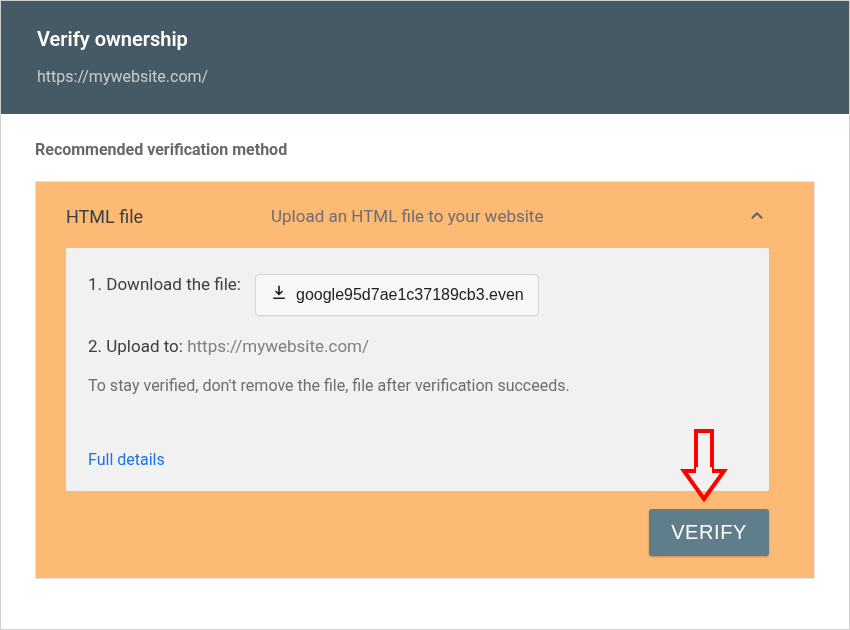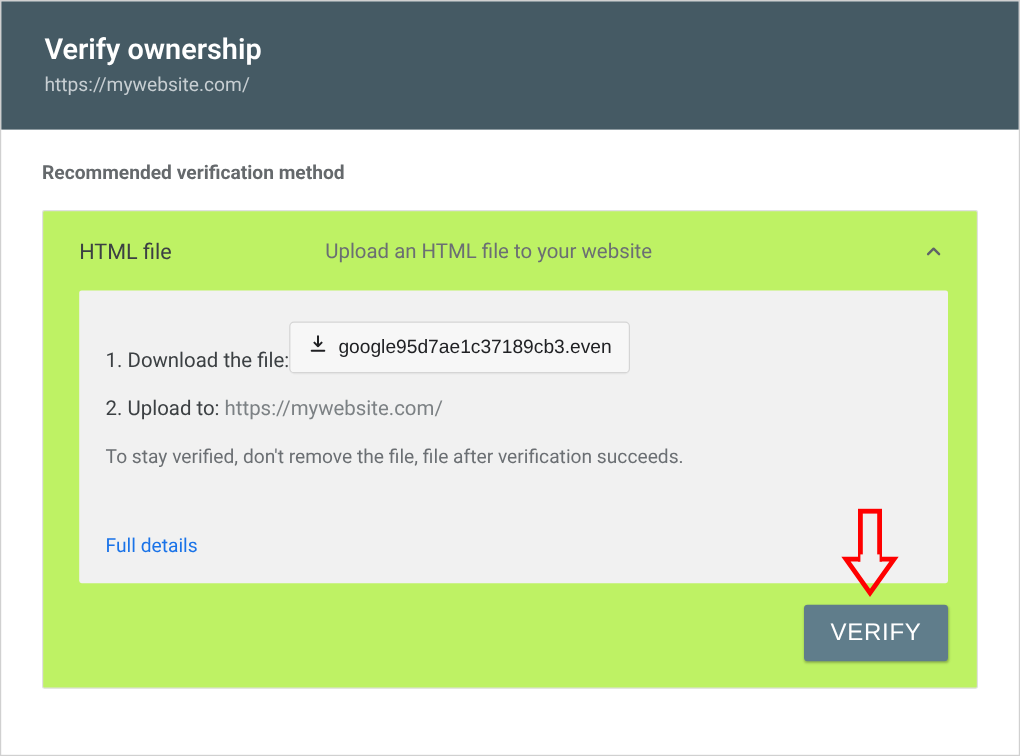--- a/index.html
+++ b/index.html
@@ -10,43 +10,43 @@
     height: 630px;
     overflow: hidden;
     border: 1px solid #d0d0d0;
   }
   .header {
     background: #455a64;
     color: #fff;
     padding: 26px 36px 28px 36px;
   }
   .header-title {
-    font-size: 24px;
+    font-size: 20px;
     font-weight: 600;
-    margin-bottom: 6px;
+    margin-bottom: 16px;
   }
   .header-subtitle {
     font-size: 16px;
     color: #c7ced2;
     font-weight: 400;
   }
   .content {
     padding: 26px 34px 0 34px;
   }
   .section-label {
     font-size: 16px;
     color: #65696c;
     margin-bottom: 22px;
     font-weight: bold;
   }
   .card {
     border: 1px solid #e0e0e0;
     border-radius: 2px;
-    background: #bef264;
-    padding: 22px 24px 22px 30px;
+    background: #fdba74;
+    padding: 22px 45px 22px 30px;
   }
   .card-header {
     display: flex;
     align-items: center;
     justify-content: space-between;
     margin-bottom: 20px;
   }
   .card-title {
     font-size: 18px;
     color: #3c4043;
@@ -70,24 +70,25 @@
     color:#5f6368;
     cursor:pointer;
   }
   .steps-box {
     background: #f1f1f1;
     padding: 26px 22px 22px 22px;
     border-radius: 2px;
   }
   .step-row {
     display: flex;
-    align-items: flex-end;
+    align-items: flex-start;
     font-size: 17px;
     color: #3c4043;
     margin-bottom: 20px;
+    gap: 14px;
   }
   .download-btn {
     display: inline-flex;
     align-items: center;
     gap: 8px;
     background: #f7f7f7;
     border: 1px solid #d5d5d5;
     border-radius: 4px;
     padding: 9px 14px;
     font-size: 16px;

